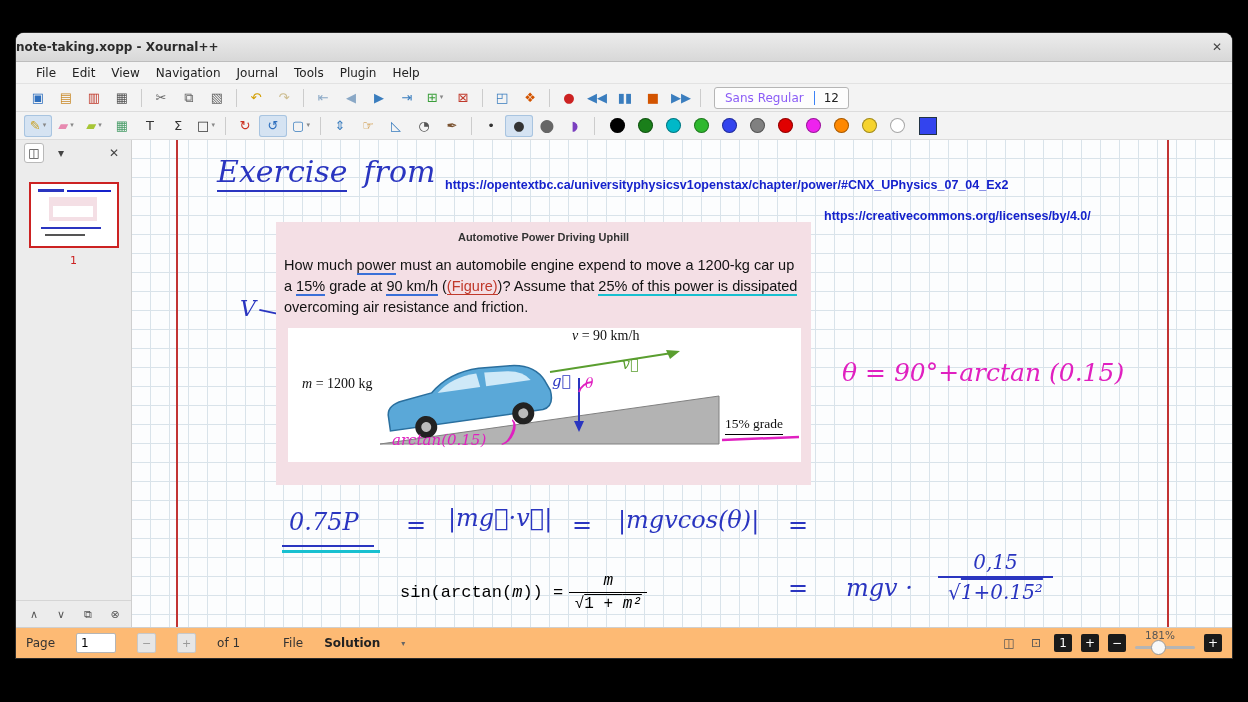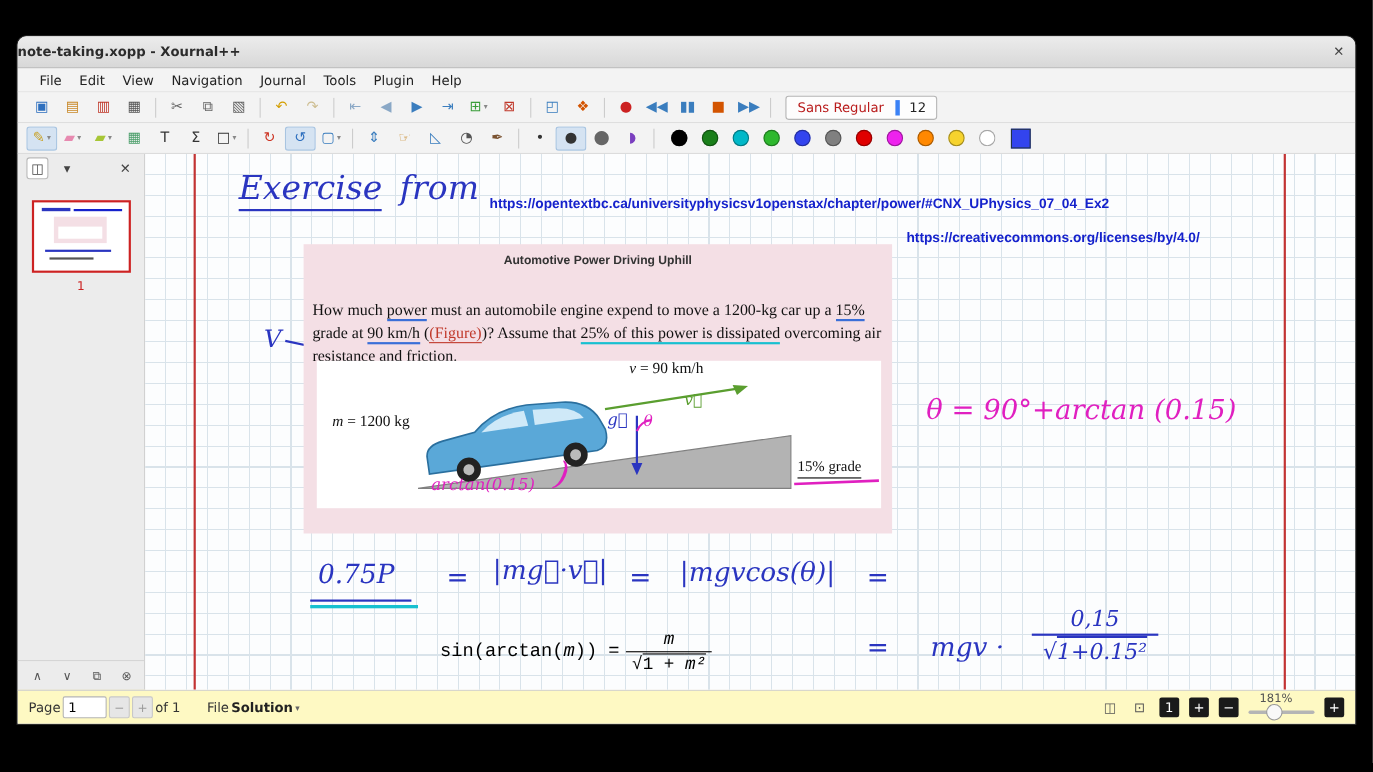--- a/index.html
+++ b/index.html
@@ -14,21 +14,21 @@
   .menubar .mitem{font-size:12px;color:#222;padding:2px 8px}
   
   .toolbar{flex:0 0 27px;height:27px;background:#f3f3f3;display:flex;align-items:center;padding:0 8px;border-bottom:1px solid #dcdcdc}
   .tbtn{height:22px;min-width:22px;padding:0 3px;display:inline-flex;align-items:center;justify-content:center;border-radius:3px;font-size:13px;line-height:1;white-space:nowrap}
   .tbtn.selected{background:#d5e3f2;box-shadow:inset 0 0 0 1px #a8c4e0}
   .tbtn .caret{display:none;font-size:7px;color:#888;margin-left:2px}
   .tbtn .caret.show{display:inline}
   .sep{width:1px;height:18px;background:#cccccc;margin:0 5px;flex:0 0 1px}
   .grp{display:flex;align-items:center}
   .font-btn{display:flex;border:1px solid #b5b5b5;border-radius:3px;background:#fdfdfd;height:20px;align-items:center;margin-left:8px}
-  .font-btn .fname{padding:0 10px;font-size:12px;color:#b91c1c;border-right:4px solid #3b82f6}
+  .font-btn .fname{padding:0 10px;font-size:12px;color:#8b5cf6;border-right:1px solid #3b82f6}
   .font-btn .fsize{padding:0 9px;font-size:12px;color:#222}
   .swatch{width:15px;height:15px;border-radius:50%;box-shadow:inset 0 0 0 1px rgba(0,0,0,.35)}
   .colors{display:flex;align-items:center;gap:13px;margin-left:10px}
   .current-color{width:16px;height:16px;border:1px solid #234;margin-left:14px}
   .tbtn.bigdot{font-size:17px}
   .tbtn .gl{display:inline-block}
   
   #content{flex:1 1 auto;display:flex;min-height:0}
   #sidebar{width:115px;flex:0 0 115px;background:#ececec;border-right:1px solid #cfcfcf;display:flex;flex-direction:column}
   .sidebar-top{height:26px;display:flex;align-items:center;padding:0 8px;gap:8px}
@@ -48,21 +48,21 @@
   .abs{position:absolute}
   .hw{font-family:"DejaVu Serif",serif;font-style:italic;color:var(--ink-blue,#2a35c0)}
   .hw-mag{font-family:"DejaVu Serif",serif;font-style:italic;color:var(--ink-magenta,#e020c0)}
   .linktxt{font-family:"Liberation Sans",sans-serif;font-weight:bold;font-size:12.5px;color:var(--link-color,#1522cc)}
   .heading{font-size:30px}
   .heading .uline{border-bottom:2px solid currentColor;padding-bottom:1px}
   .heading .w2{margin-left:16px}
   
   .pinkbox{position:absolute;left:144px;top:82px;width:535px;height:263px;background:#f4dfe5}
   .pb-title{position:absolute;left:0;right:0;top:9px;text-align:center;font-size:11px;font-weight:bold;color:#333;font-family:"Liberation Sans",sans-serif}
-  .pb-text{position:absolute;left:8px;top:50px;width:519px;font-family:Liberation Serif, serif;font-size:14.5px;line-height:21px;color:#111}
+  .pb-text{position:absolute;left:8px;top:33px;width:519px;font-family:Liberation Sans, sans-serif;font-size:14.5px;line-height:21px;color:#111}
   .ul-blue{border-bottom:2px solid #3a6fd8}
   .ul-cyan{border-bottom:2px solid #18c0d0}
   .figlink{color:#c0392b;border-bottom:1px solid #c0392b}
   .figure{position:absolute;left:12px;top:106px;width:513px;height:134px;background:#ffffff}
   .f-label{position:absolute;font-family:"Liberation Serif",serif;font-size:14px;color:#111}
   .f-label .var{font-style:italic}
   .f-grade{position:absolute;left:437px;top:88px;font-family:Liberation Serif, serif;font-size:13.5px;color:#111;border-bottom:1.5px solid #000;padding-bottom:2px}
   .f-vvec{position:absolute;left:334px;top:28px;color:#5a9e2f;font-family:"DejaVu Serif",serif;font-style:italic;font-size:14px}
   .f-gvec{position:absolute;left:264px;top:44px;font-size:15px}
   .f-theta{position:absolute;left:297px;top:47px;font-size:14px}
@@ -78,21 +78,21 @@
   .frac .bar{height:2px;background:currentColor;align-self:stretch;margin:2px 0}
   .formula{position:absolute;left:268px;top:432px;font-family:Liberation Mono, monospace;font-size:17px;color:#000;display:flex;align-items:center}
   .formula .it{font-style:italic}
   .formula .frac{margin-left:6px;font-size:16px}
   .formula .frac .bar{height:1px}
   .formula .vinc{text-decoration:overline}
   .annot{font-size:20px}
   .annot-arrow{font-size:15px;color:var(--ink-blue,#2a35c0)}
   .v-stroke{position:absolute;width:30px;height:2px;background:var(--ink-blue,#2a35c0);transform:rotate(12deg)}
   
-  #statusbar{flex:0 0 30px;height:30px;background:#fef9c3;border-top:1px solid #cfcfcf;display:flex;align-items:center;padding:0 10px;gap:2px}
+  #statusbar{flex:0 0 30px;height:30px;background:#fdba74;border-top:1px solid #cfcfcf;display:flex;align-items:center;padding:0 10px;gap:21px}
   #statusbar .slabel{font-size:12px;color:#333}
   #statusbar input{width:30px;height:18px;font-size:12px;border:1px solid #b5b5b5;border-radius:2px;text-align:left;padding:0 4px;font-family:"DejaVu Sans",sans-serif}
   .mini-btn{width:17px;height:18px;background:#e6e6e6;border:1px solid #c8c8c8;border-radius:2px;color:#9a9a9a;font-size:11px;display:inline-flex;align-items:center;justify-content:center}
   .layer-val{font-size:12px;font-weight:bold;color:#222}
   .sb-caret{font-size:8px;color:#666}
   .right-cluster{margin-left:auto;display:flex;align-items:center;gap:9px}
   .sq-btn{width:18px;height:18px;display:inline-flex;align-items:center;justify-content:center;font-size:12px;border-radius:2px;color:#555}
   .sq-btn.dark{background:#1a1a1a;color:#fff}
   .zoom-slider{position:relative;width:60px;height:26px}
   .zoom-slider .zlabel{position:absolute;top:-1px;left:10px;font-size:10.5px;color:#555}

